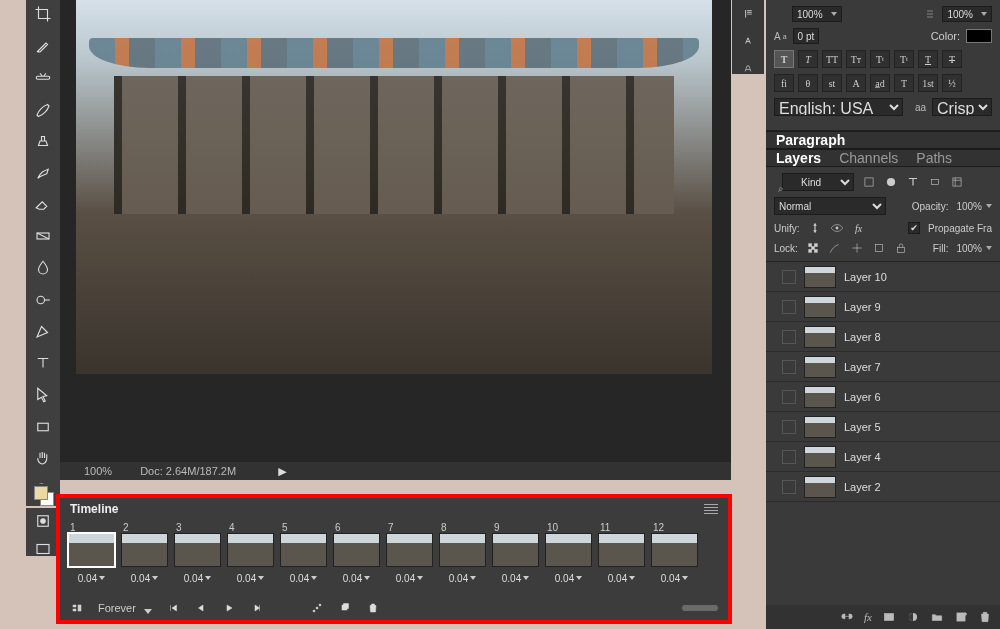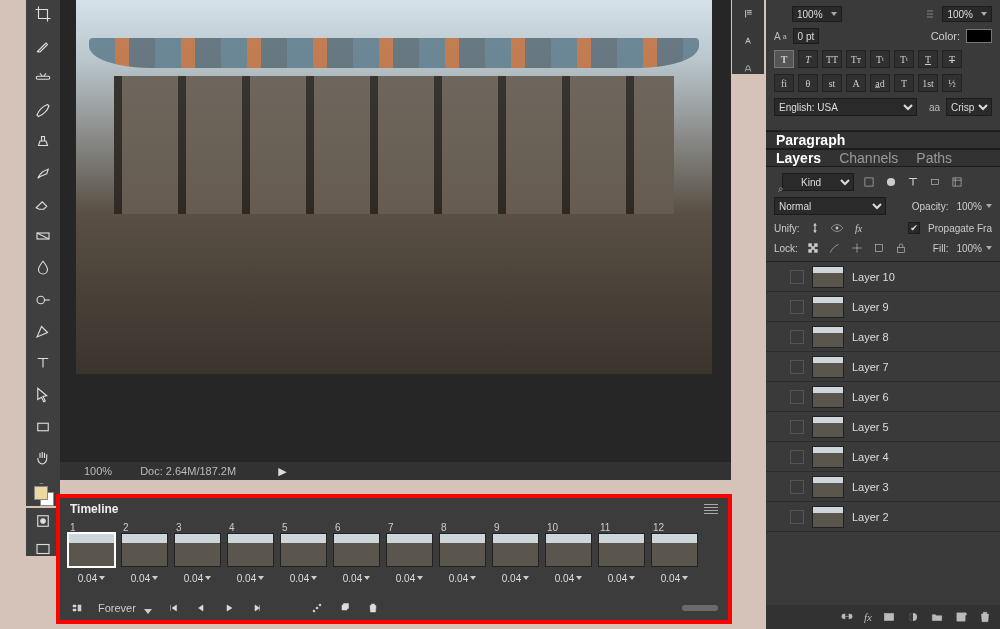--- a/index.html
+++ b/index.html
@@ -140,35 +140,35 @@
     background:#3a3a3a;color:#ccc;
     display:flex;flex-direction:column;
   }
   .char{padding:6px 8px 8px 8px;border-bottom:1px solid #222;font-size:11px}
   .char .row{display:flex;align-items:center;gap:6px;margin-bottom:6px}
   .char .field{background:#2a2a2a;border:1px solid #1c1c1c;height:16px;padding:0 4px;display:flex;align-items:center;gap:4px;color:#ddd;font-size:10px}
   .char .lab{display:inline-flex;align-items:center;gap:2px;color:#bbb;font-size:10px}
   .char .styles{display:flex;gap:4px;flex-wrap:wrap}
   .char .sbtn{width:20px;height:18px;background:#303030;border:1px solid #222;display:flex;align-items:center;justify-content:center;font-size:10px;font-family:Georgia,serif;color:#ccc}
   .char .sbtn.active{background:#555;border-color:#777}
-  .char select{background:#2a2a2a;border:1px solid #1c1c1c;color:#ddd;height:18px;font-size:10px}
+  .char select{background:#2a2a2a;border:1px solid #1c1c1c;color:#ddd;height:18px;font-size:16px}
   .para-head,.layers-head{
     height:18px;background:#323232;display:flex;align-items:center;gap:18px;padding:0 10px;
     border-top:1px solid #1a1a1a;border-bottom:1px solid #1a1a1a;font-size:14px
   }
   .tab{color:#999}
   .tab.active{color:#fff;font-weight:bold}
   .layer-opts{padding:6px 8px;border-bottom:1px solid #222;display:flex;flex-direction:column;gap:6px;font-size:10px}
   .layer-opts .row{display:flex;align-items:center;gap:8px}
   .layer-opts select{background:#2a2a2a;border:1px solid #1c1c1c;color:#ddd;height:18px;font-size:10px}
   .layer-opts .chk{width:12px;height:12px;background:#2a2a2a;border:1px solid #1c1c1c;display:inline-flex;align-items:center;justify-content:center}
   .layer-opts .chk.on::after{content:"✔";font-size:9px;color:#ddd}
   .layer-opts .ic{width:14px;height:14px;display:inline-flex;align-items:center;justify-content:center}
   .layers-list{flex:1;overflow:hidden}
-  .layer{height:30px;display:flex;align-items:center;gap:8px;padding:0 24px;border-bottom:1px solid #2c2c2c}
+  .layer{height:30px;display:flex;align-items:center;gap:8px;padding:0 16px;border-bottom:1px solid #2c2c2c}
   .layer .vis{width:14px;height:14px;border:1px solid #555}
   .layer .thumb{width:32px;height:22px;background:linear-gradient(180deg,#cfd7dc 0 30%,#5b564d 30% 100%);border:1px solid #222}
   .layer .name{font-size:11px;color:#ddd}
   .layers-foot{height:24px;background:#323232;display:flex;align-items:center;justify-content:flex-end;gap:10px;padding:0 8px}
   .layers-foot svg{width:14px;height:14px;fill:#bbb}
 
   
   .dd::after{content:"";display:inline-block;margin-left:4px;border-left:3px solid transparent;border-right:3px solid transparent;border-top:4px solid #aaa;vertical-align:2px}
 </style>
 </head>
@@ -627,25 +627,20 @@
         <span class="name">Layer 5</span>
       </div>
       <div class="layer">
         <span class="vis"></span>
         <span class="thumb"></span>
         <span class="name">Layer 4</span>
       </div>
       <div class="layer">
         <span class="vis"></span>
         <span class="thumb"></span>
-        <span class="name">Layer 3</span>
-      </div>
-      <div class="layer">
-        <span class="vis"></span>
-        <span class="thumb"></span>
         <span class="name">Layer 2</span>
       </div>
     </div>
 
   <div class="layers-foot">
     <svg viewBox="0 0 24 24" fill="none" stroke="#bbb">
         <path d="M9 15H7a4 4 0 010-8h2M15 7h2a4 4 0 010 8h-2M8 11h8"></path>
       </svg>
     <span style="font-style:italic;font-family:Georgia;color:#bbb">fx</span>
     <svg viewBox="0 0 24 24" fill="none" stroke="#bbb">

